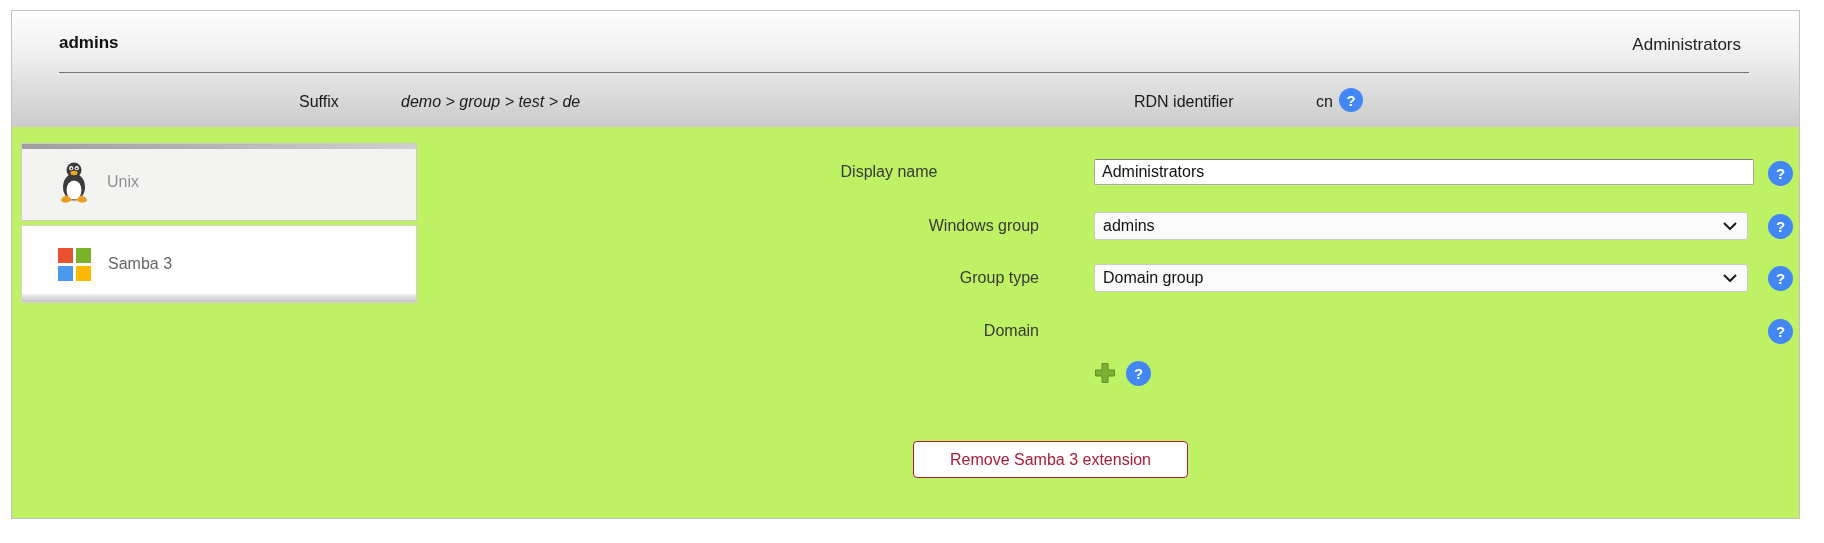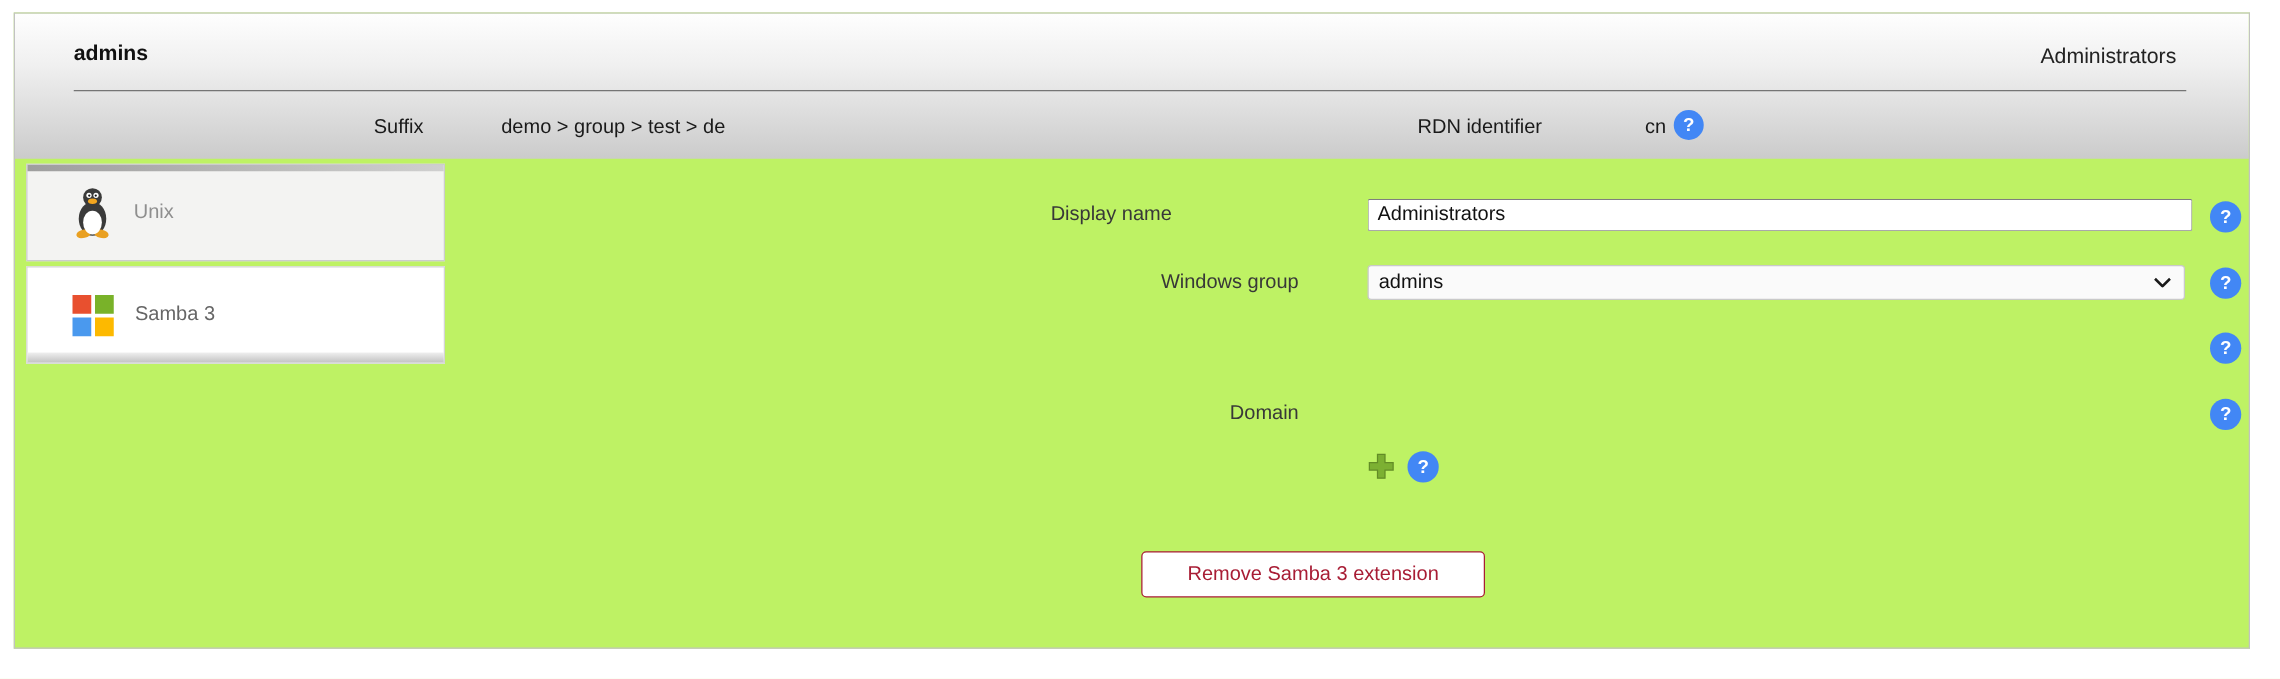--- a/index.html
+++ b/index.html
@@ -5,28 +5,28 @@
   html,body{margin:0;padding:0;background:#ffffff;}
   body{width:1824px;height:543px;position:relative;font-family:"Liberation Sans","DejaVu Sans",sans-serif;color:#1c1c1c;overflow:hidden;}
   .frame{position:absolute;left:11px;top:10px;width:1787px;height:507px;border:1px solid #c2c2c2;background:#bef264;}
   
   .header{position:absolute;left:0;top:0;width:100%;height:116px;background:linear-gradient(180deg,#fefefe 0%,#f0f0f0 35%,#dcdcdc 70%,#cbcbcb 100%);}
   .title{position:absolute;left:47px;top:22px;font-size:17px;font-weight:bold;color:#111;}
   .acct-type{position:absolute;right:58px;top:24px;font-size:17px;color:#222;}
   .title-rule{position:absolute;left:47px;top:61px;width:1690px;border-top:1px solid #757575;height:0;}
   .meta{position:absolute;font-size:16px;line-height:22px;color:#1a1a1a;top:80px;}
   .meta-suffix-label{left:287px;}
-  .meta-suffix-value{left:389px;}
+  .meta-suffix-value{left:389px;font-style:italic;}
   .meta-rdn-label{left:1122px;}
   .meta-rdn-value{left:1304px;text-align:center;}
   
   .help{position:absolute;width:25px;height:25px;border-radius:50%;background:#4287f5;color:#ffffff;font-size:15px;font-weight:bold;display:flex;align-items:center;justify-content:center;cursor:pointer;user-select:none;}
   .help-rdn{left:1327px;top:77px;width:24px;height:24px;}
   
-  .tabs{position:absolute;left:9px;top:120px;width:335px;}
+  .tabs{position:absolute;left:9px;top:132px;width:396px;}
   .tab{position:relative;box-sizing:border-box;width:100%;height:78px;border:1px solid #d4d4d4;display:flex;align-items:center;padding-left:36px;cursor:pointer;background:#ffffff;}
   .tab.active{background:#f3f3f2;border-color:#cccccc;}
   .tab.active .strip-top{position:absolute;left:0;top:0;width:100%;height:5px;background:linear-gradient(90deg,#9e9e9e,#cfcfcf);}
   .tab .strip-bottom{position:absolute;left:0;bottom:0;width:100%;height:8px;background:linear-gradient(180deg,#efefef,#c3c3c3);}
   .tab + .tab{margin-top:4px;}
   .tab-label{font-size:16px;margin-left:17px;}
   .tab.active .tab-label{color:#8f8f8f;}
   .tab:not(.active) .tab-label{color:#666666;}
   .tux{width:32px;height:42px;}
   .mslogo{width:33px;height:33px;display:grid;grid-template-columns:15px 15px;grid-template-rows:15px 15px;gap:3px;}
@@ -95,20 +95,27 @@
 
   <div class="flabel l2">Windows group</div>
   <div class="selectbox s2">
     <span>admins</span>
     <svg class="chev" viewBox="0 0 14 8">
         <polyline points="1,1 7,7 13,1" fill="none" stroke="#1a1a1a" stroke-width="2"></polyline>
       </svg>
   </div>
   <span class="help h2">?</span>
 
+  <div class="flabel l3">Group type</div>
+  <div class="selectbox s3">
+    <span>Domain group</span>
+    <svg class="chev" viewBox="0 0 14 8">
+        <polyline points="1,1 7,7 13,1" fill="none" stroke="#1a1a1a" stroke-width="2"></polyline>
+      </svg>
+  </div>
   <span class="help h3">?</span>
 
   <div class="flabel l4">Domain</div>
   <span class="help h4">?</span>
 
   <svg class="add-btn" viewBox="0 0 22 22">
     <path d="M8 1.5h6v6.5h6.5v6H14v6.5H8V14H1.5V8H8z" fill="#7cb032" stroke="#628c26" stroke-width="1"></path>
   </svg>
   <span class="help help-members">?</span>
 

